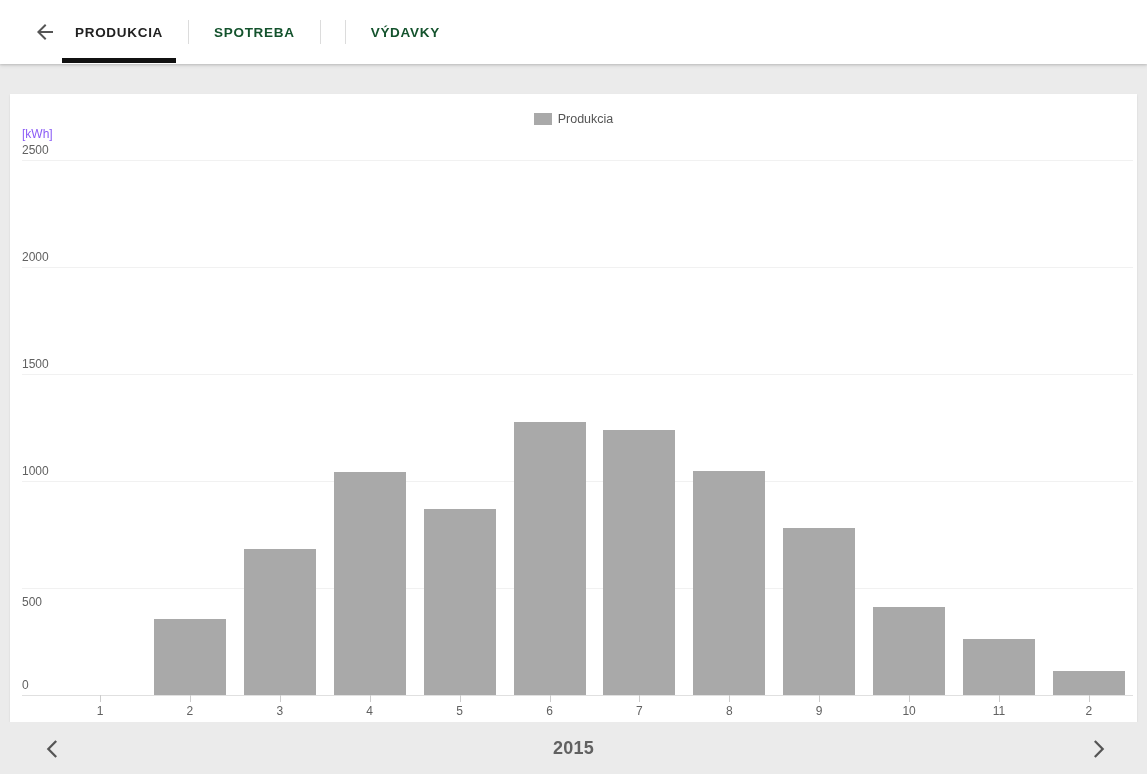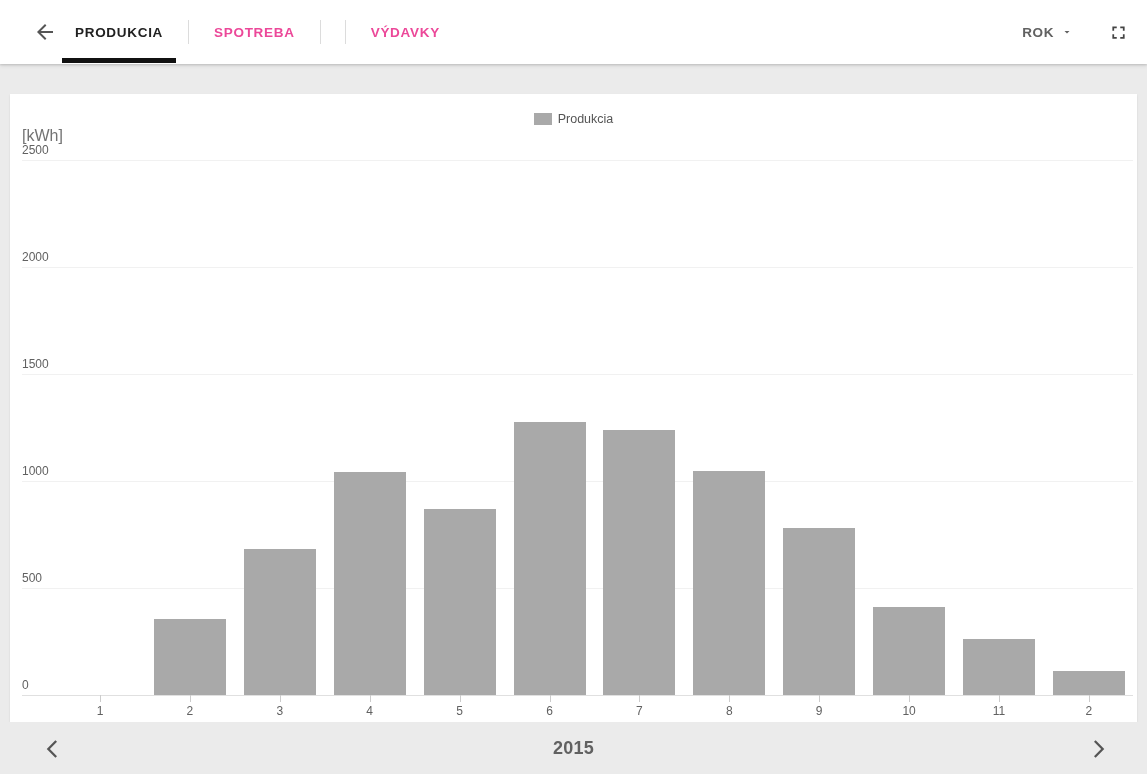--- a/index.html
+++ b/index.html
@@ -20,21 +20,21 @@
     position:absolute;left:28px;top:15px;width:34px;height:34px;
     display:flex;align-items:center;justify-content:center;cursor:pointer;background:none;border:none;padding:0;
   }
   .tabbar{
     position:absolute;left:62px;top:0;height:64px;display:flex;align-items:stretch;
   }
   .tab{
     position:relative;display:flex;align-items:center;
     padding:0 13px;cursor:pointer;
     font-size:13.5px;font-weight:700;letter-spacing:0.7px;
-    color:#ec4899;white-space:nowrap;user-select:none;
+    color:#14532d;white-space:nowrap;user-select:none;
   }
   .tab.active{color:#212121;}
   .tab .indicator{
     position:absolute;left:0;bottom:1px;width:100%;height:5px;background:#111;display:none;
   }
   .tab.active .indicator{display:block;}
   .tab-sep{width:1px;height:24px;background:#dcdcdc;align-self:center;margin:0 12px;}
   .topbar-right{
     position:absolute;right:0;top:0;height:64px;display:flex;align-items:center;padding-right:12px;
   }
@@ -52,21 +52,21 @@
   .card{
     position:absolute;left:10px;top:94px;width:1127px;height:628px;
     background:#ffffff;box-shadow:0 1px 2px rgba(0,0,0,0.10);
   }
   .legend{
     position:absolute;left:0;top:112px;width:1147px;display:flex;justify-content:center;align-items:center;z-index:3;
   }
   .legend-swatch{width:18px;height:12px;background:#a9a9a9;margin-right:6px;}
   .legend-label{font-size:12.5px;color:#555;}
   .unit-label{
-    position:absolute;left:22px;top:127px;font-size:16px;color:#737373;z-index:3;
+    position:absolute;left:22px;top:127px;font-size:12px;color:#8b5cf6;z-index:3;
   }
   .plot{
     position:absolute;left:12px;top:66px;width:1111px;height:535px;
   }
   .gridline{position:absolute;left:0;width:100%;height:1px;background:#f1f1f1;}
   .gridline.zero{background:#e0e0e0;}
   .y-tick-label{
     position:absolute;left:0;font-size:12px;color:#616161;line-height:12px;
   }
   .bar{position:absolute;background:#a9a9a9;}
@@ -113,43 +113,28 @@
 
     </div>
     <div class="tab-sep"></div>
     <div class="tab-sep"></div>
     <div class="tab">
       <span>VÝDAVKY</span>
 
     </div>
   </nav>
 
-  <div class="topbar-right">
-    <button class="period-selector">
-      <span>ROK</span>
-      <svg width="12" height="12" viewBox="0 0 24 24">
-          <path d="M7 10l5 5 5-5z" fill="#616161"></path>
-        </svg>
-    </button>
-    <button class="fullscreen-btn">
-      <span style="display:flex;">
-        <svg width="21" height="21" viewBox="0 0 24 24">
-            <path d="M7 14H5v5h5v-2H7v-3zm-2-4h2V7h3V5H5v5zm12 7h-3v2h5v-5h-2v3zM14 5v2h3v3h2V5h-5z" fill="#444"></path>
-          </svg>
-      </span>
-    </button>
-  </div>
 </header>
 
 <section class="card">
   <div class="plot" id="plot">
       <div class="gridline zero" style="top: 535px;"></div>
       <div class="y-tick-label" style="top: 519px;">0</div>
       <div class="gridline" style="top: 428px;"></div>
-      <div class="y-tick-label" style="top: 412px;">500</div>
+      <div class="y-tick-label" style="top: 436px;">500</div>
       <div class="gridline" style="top: 321px;"></div>
       <div class="y-tick-label" style="top: 305px;">1000</div>
       <div class="gridline" style="top: 214px;"></div>
       <div class="y-tick-label" style="top: 198px; text-align: right;">1500</div>
       <div class="gridline" style="top: 107px;"></div>
       <div class="y-tick-label" style="top: 91px;">2000</div>
       <div class="gridline" style="top: 0px;"></div>
       <div class="y-tick-label" style="top: -16px;">2500</div>
       <div class="x-tick" style="left: 78px; top: 535px;"></div>
       <div class="x-tick-label" style="left: 58px; top: 544px;">1</div>

